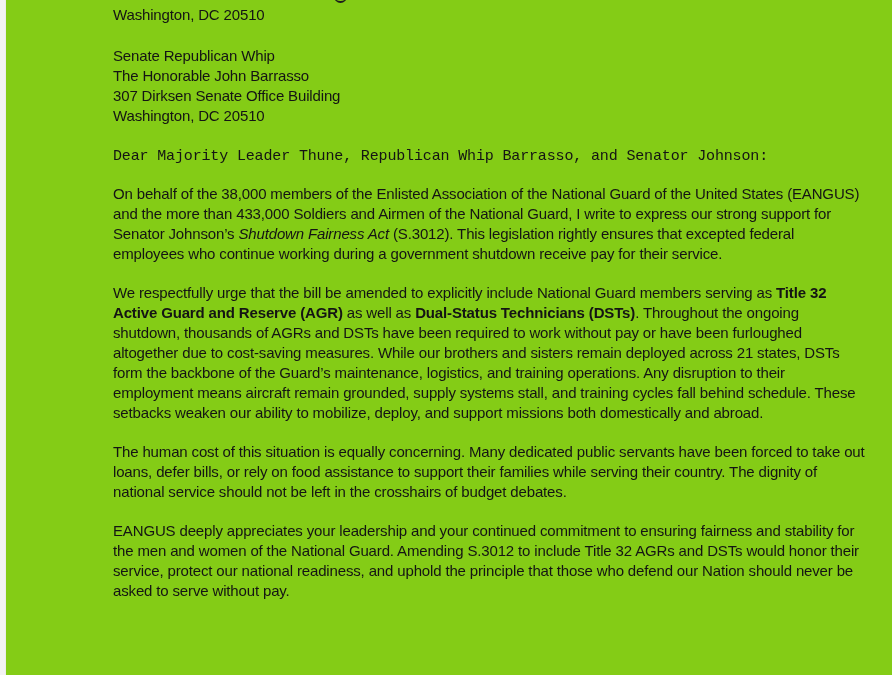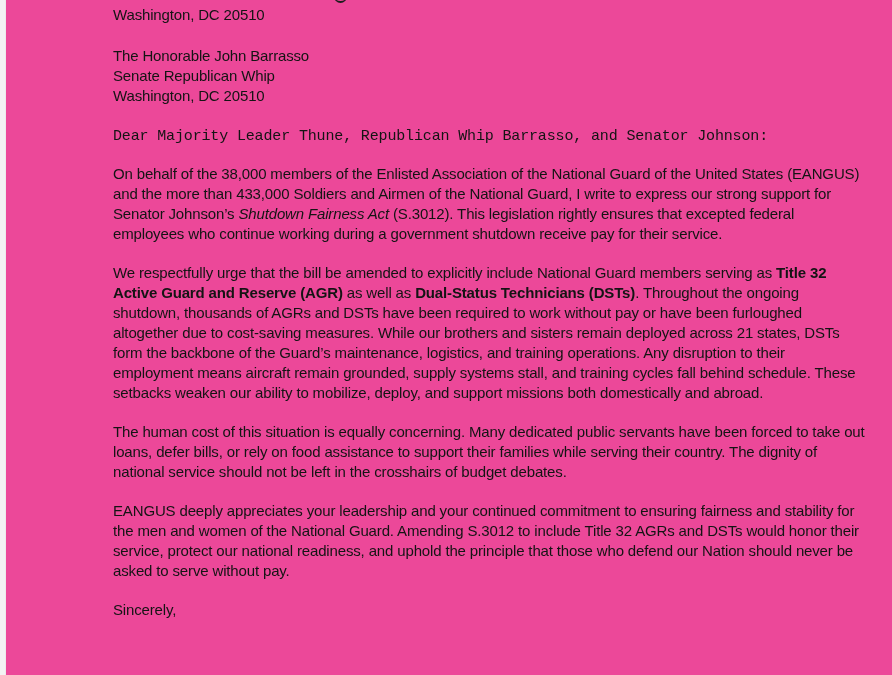--- a/index.html
+++ b/index.html
@@ -5,21 +5,21 @@
   * { margin: 0; padding: 0; box-sizing: border-box; }
   html, body {
     width: 892px; height: 675px;
     overflow: hidden;
     background: #ffffff;
     font-family: "Liberation Sans", sans-serif;
   }
   .viewport {
     position: relative;
     width: 892px; height: 675px;
-    background: #ec4899;
+    background: #84cc16;
     overflow: hidden;
   }
   
   .left-gutter {
     position: absolute;
     left: 0; top: 0;
     width: 6px; height: 675px;
     background: #f3f3f3;
     border-right: 1px solid #ececec;
   }
@@ -55,31 +55,31 @@
   <div class="left-gutter"></div>
   <div class="clipped-fragment"></div>
 
   <div class="content">
 
     <div>
       <div class="addr-line">Washington, DC 20510</div>
     </div>
 
     <div class="address-block">
+      <div class="addr-line">Senate Republican Whip</div>
       <div class="addr-line">The Honorable John Barrasso</div>
-      <div class="addr-line">Senate Republican Whip</div>
+      <div class="addr-line">307 Dirksen Senate Office Building</div>
       <div class="addr-line">Washington, DC 20510</div>
     </div>
 
     <div class="salutation">Dear Majority Leader Thune, Republican Whip Barrasso, and Senator Johnson:</div>
 
     <p class="body-paragraph"><span>On behalf of the 38,000 members of the Enlisted Association of the National Guard of the United States (EANGUS) and the more than 433,000 Soldiers and Airmen of the National Guard, I write to express our strong support for Senator Johnson’s </span><span class="run-italic">Shutdown Fairness Act</span><span> (S.3012). This legislation rightly ensures that excepted federal employees who continue working during a government shutdown receive pay for their service.</span></p>
 
     <p class="body-paragraph"><span>We respectfully urge that the bill be amended to explicitly include National Guard members serving as </span><span class="run-bold">Title 32 Active Guard and Reserve (AGR)</span><span> as well as </span><span class="run-bold">Dual-Status Technicians (DSTs)</span><span>. Throughout the ongoing shutdown, thousands of AGRs and DSTs have been required to work without pay or have been furloughed altogether due to cost-saving measures. While our brothers and sisters remain deployed across 21 states, DSTs form the backbone of the Guard’s maintenance, logistics, and training operations. Any disruption to their employment means aircraft remain grounded, supply systems stall, and training cycles fall behind schedule. These setbacks weaken our ability to mobilize, deploy, and support missions both domestically and abroad.</span></p>
 
     <p class="body-paragraph"><span>The human cost of this situation is equally concerning. Many dedicated public servants have been forced to take out loans, defer bills, or rely on food assistance to support their families while serving their country. The dignity of national service should not be left in the crosshairs of budget debates.</span></p>
 
     <p class="body-paragraph"><span>EANGUS deeply appreciates your leadership and your continued commitment to ensuring fairness and stability for the men and women of the National Guard. Amending S.3012 to include Title 32 AGRs and DSTs would honor their service, protect our national readiness, and uphold the principle that those who defend our Nation should never be asked to serve without pay.</span></p>
 
-    <div class="closing">Sincerely,</div>
 
   </div>
 </div>
 
 </body></html>

